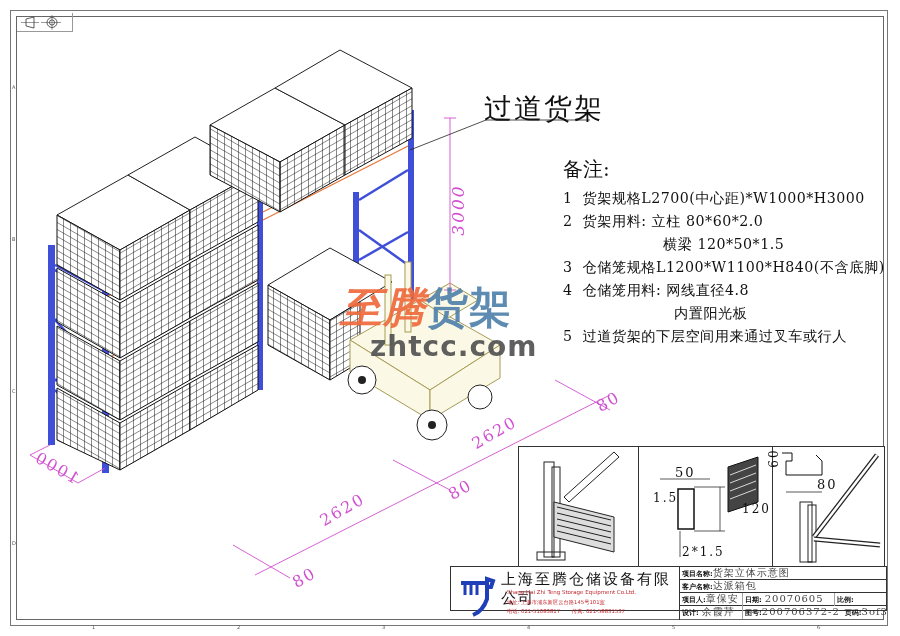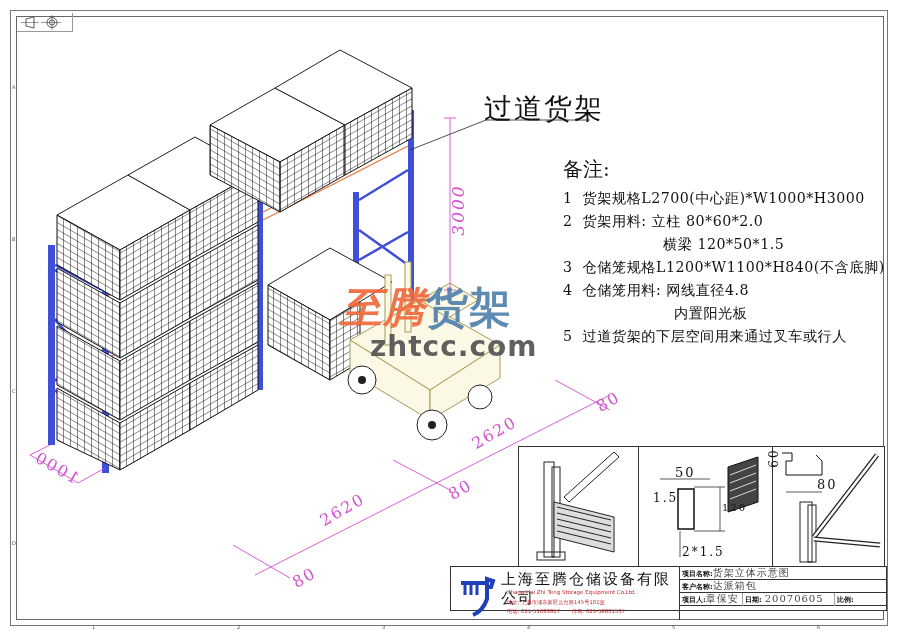--- a/index.html
+++ b/index.html
@@ -212,21 +212,21 @@
       <line x1="10" y1="32" x2="60" y2="32" stroke="#111" stroke-width="0.7"></line>
       <line x1="44" y1="40" x2="75" y2="40" stroke="#111" stroke-width="0.7"></line>
       <line x1="70" y1="40" x2="70" y2="84" stroke="#111" stroke-width="0.7"></line>
       <line x1="44" y1="84" x2="75" y2="84" stroke="#111" stroke-width="0.7"></line>
       <line x1="30" y1="84" x2="30" y2="110" stroke="#111" stroke-width="0.7"></line>
       <polygon points="78,20 108,10 108,55 78,65" fill="#444" stroke="#111"></polygon>
       <path d="M80 28 L106 18 M80 36 L106 26 M80 44 L106 34 M80 52 L106 42" stroke="#fff" stroke-width="0.8"></path>
     </svg>
     <div class="dim-label" style="left:25px; top:18px; font-size:13px;">50</div>
     <div class="dim-label" style="left:3px; top:44px; font-size:12px;">1.5</div>
-    <div class="dim-label" style="left:72px; top:55px; font-size:10px;">120</div>
+    <div class="dim-label" style="left:72px; top:55px; font-size:12px;padding-left:20px;">120</div>
     <div class="dim-label" style="left:32px; top:98px; font-size:12px;">2*1.5</div>
   </div>
   <div class="detail-cell" style="left:243px; width:122px; border-right:none;">
     <svg width="122" height="119" viewBox="0 0 122 119">
       <path d="M20 6 L30 6 L30 14 L24 14 L24 28 L60 28 L60 14 L54 8" fill="none" stroke="#111" stroke-width="1"></path>
       <line x1="24" y1="45" x2="60" y2="45" stroke="#111" stroke-width="0.7"></line>
       <rect x="38" y="55" width="12" height="60" fill="none" stroke="#222"></rect>
       <rect x="46" y="58" width="8" height="57" fill="none" stroke="#222"></rect>
       <line x1="52" y1="90" x2="115" y2="8" stroke="#222" stroke-width="5"></line>
       <line x1="52" y1="90" x2="115" y2="8" stroke="#fff" stroke-width="2.5"></line>
@@ -253,20 +253,24 @@
     <span class="tb-key">项目名称:</span><span class="tb-val">货架立体示意图</span>
   </div>
   <div class="tb-row" style="top:13px;">
     <span class="tb-key">客户名称:</span><span class="tb-val">达派箱包</span>
   </div>
   <div class="tb-row" style="top:26px;">
     <span class="tb-key">项目人:</span><span class="tb-val">章保安</span>
     <div class="tb-sub" style="left:62px; width:92px;"><span class="tb-key">日期:</span> <span class="tb-val">20070605</span></div>
     <div class="tb-sub" style="left:154px; width:52px;"><span class="tb-key">比例:</span><span class="tb-val"></span></div>
   </div>
+  <div class="tb-row" style="top:39px; border-bottom:none;">
+    <span class="tb-key">设计:</span> <span class="tb-val">余霞芹</span>
+    <div class="tb-sub" style="left:62px; width:144px;"><span class="tb-key">图号:</span><span class="tb-val">200706372-2</span> <span class="tb-key">页码:</span><span class="tb-val">3of3</span></div>
+  </div>
 </div>
 
 <div class="zone-mark" style="left:92px; top:624px;">1</div>
 <div class="zone-mark" style="left:237px; top:624px;">2</div>
 <div class="zone-mark" style="left:382px; top:624px;">3</div>
 <div class="zone-mark" style="left:527px; top:624px;">4</div>
 <div class="zone-mark" style="left:672px; top:624px;">5</div>
 <div class="zone-mark" style="left:817px; top:624px;">6</div>
 <div class="zone-mark" style="left:12px; top:84px;">A</div>
 <div class="zone-mark" style="left:12px; top:236px;">B</div>

